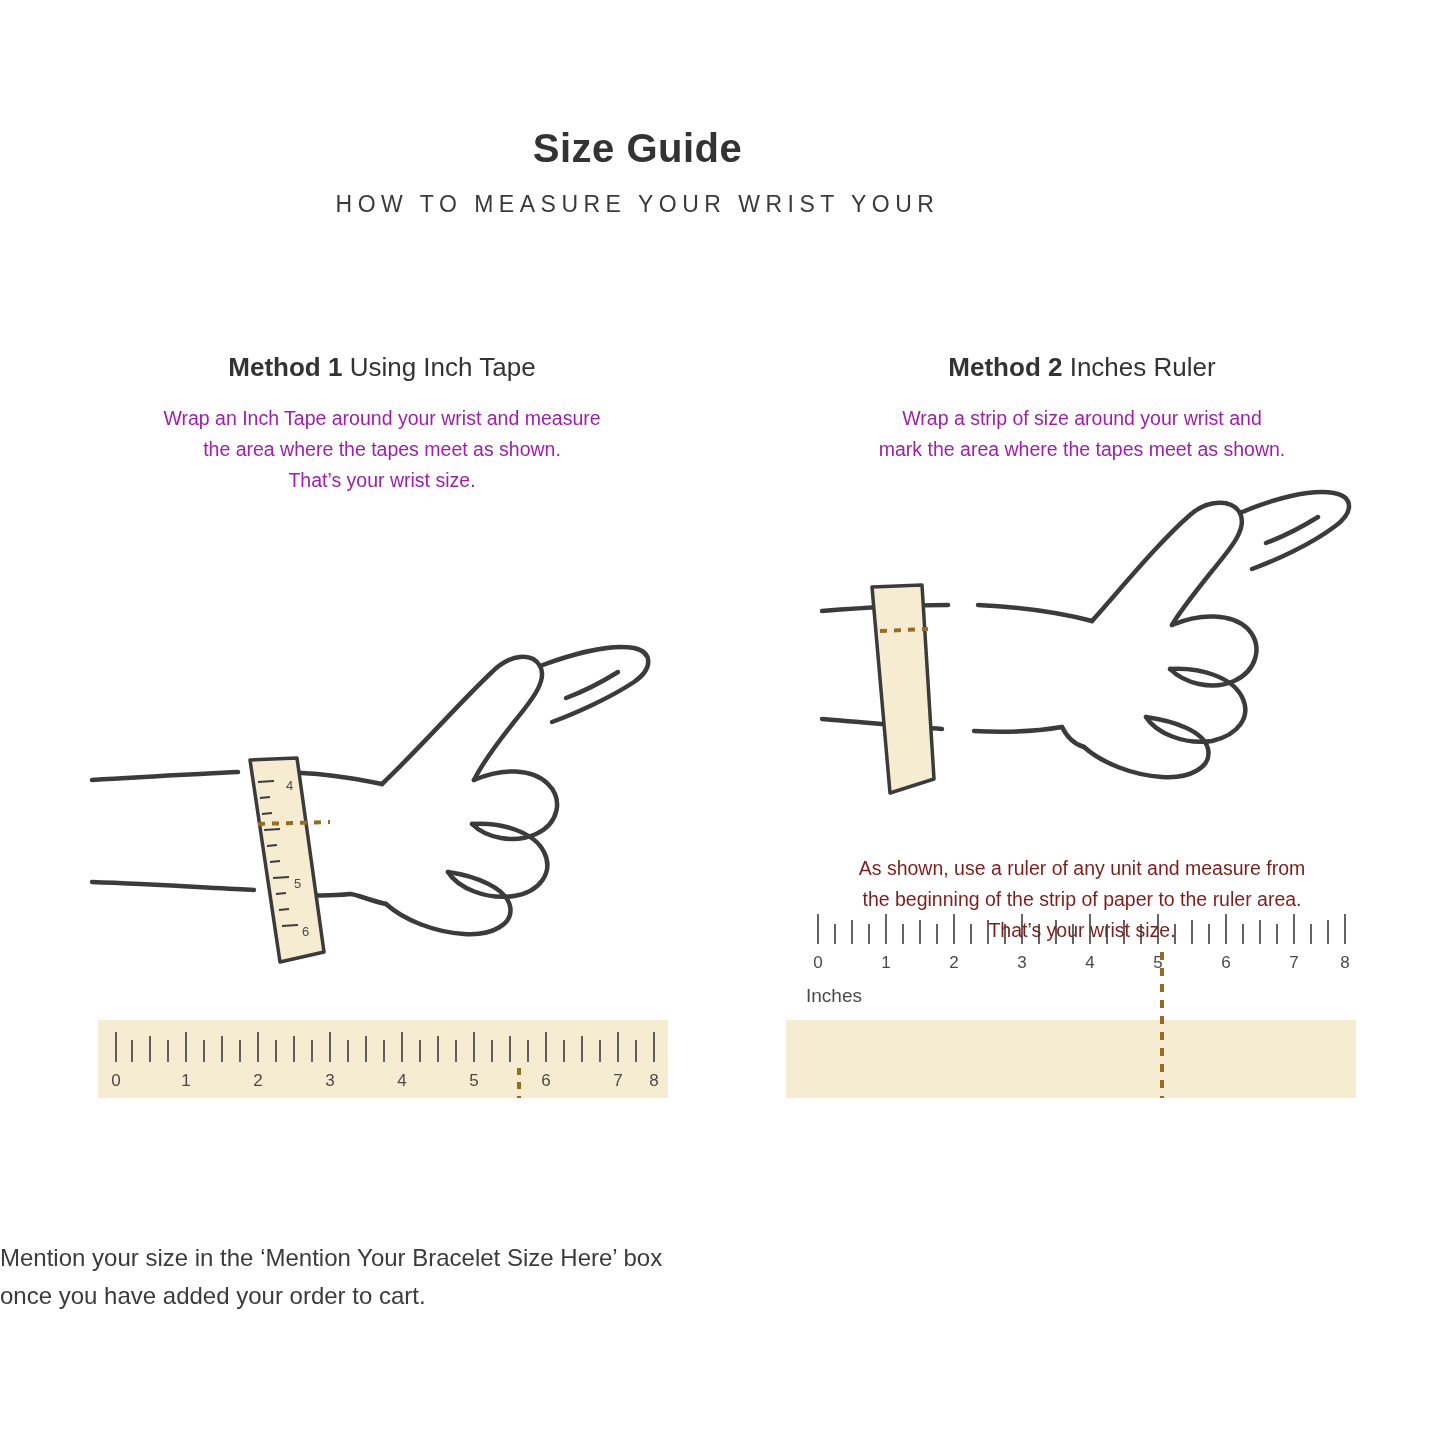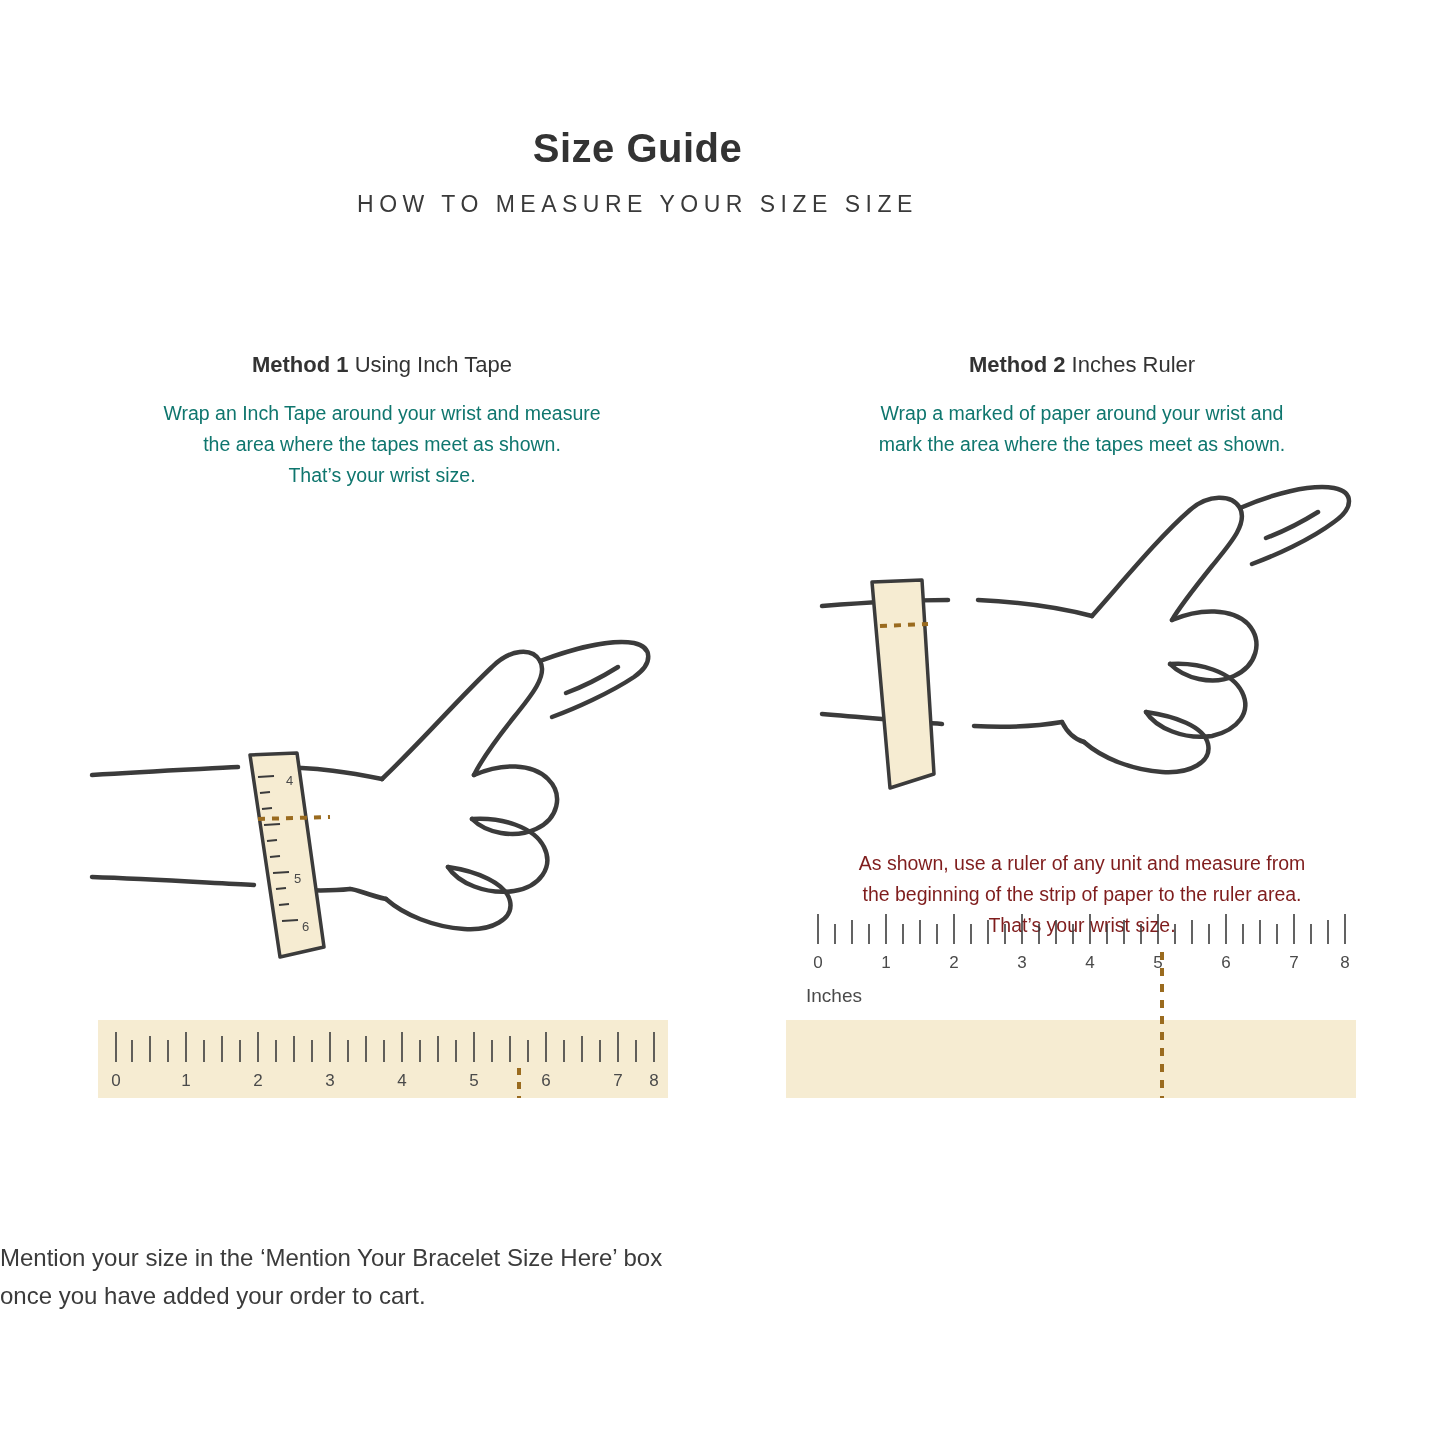--- a/index.html
+++ b/index.html
@@ -48,35 +48,35 @@
   .col {
     position: absolute;
     top: 352px;
     width: 640px;
   }
   .col-left  { left: 62px; }
   .col-right { left: 762px; }
 
   .method-head {
     text-align: center;
-    font-size: 22px;
+    font-size: 26px;
     color: #333333;
   }
   .method-head .bold {
     font-weight: 700;
   }
   .method-head .light {
     font-weight: 400;
   }
   .method-desc {
     margin-top: 20px;
     text-align: center;
     font-size: 19.5px;
     line-height: 31px;
-    color: #0f766e;
+    color: #a21caf;
   }
 
   .art {
     position: relative;
     width: 100%;
   }
 
   .ruler-note {
     text-align: center;
     font-size: 19.5px;
@@ -101,21 +101,21 @@
     fill: #4a4a4a;
   }
 </style>
 </head>
 <body>
 
 <div class="page">
 
   <div class="header">
     <h1 class="title">Size Guide</h1>
-    <div class="subtitle">HOW TO MEASURE YOUR SIZE SIZE</div>
+    <div class="subtitle">HOW TO MEASURE YOUR WRIST YOUR</div>
   </div>
 
   <div class="col col-left">
     <div class="method-head">
       <span class="bold">Method 1</span>
       <span class="light">Using Inch Tape</span>
     </div>
     <div class="method-desc">
       <div>Wrap an Inch Tape around your wrist and measure</div>
       <div>the area where the tapes meet as shown.</div>
@@ -221,21 +221,21 @@
       </svg>
     </div>
   </div>
 
   <div class="col col-right">
     <div class="method-head">
       <span class="bold">Method 2</span>
       <span class="light">Inches Ruler</span>
     </div>
     <div class="method-desc">
-      <div>Wrap a marked of paper around your wrist and</div>
+      <div>Wrap a strip of size around your wrist and</div>
       <div>mark the area where the tapes meet as shown.</div>
     </div>
 
     <div class="art" style="margin-top:14px;">
       <svg width="640" height="360" viewBox="0 0 640 360">
         <g fill="none" stroke="#3b3b3b" stroke-width="4.5" stroke-linecap="round" stroke-linejoin="round">
 
           <path d="M60 240 C 110 244, 150 248, 180 250"></path>
           <path d="M212 252 C 250 254, 276 252, 300 248"></path>
 

